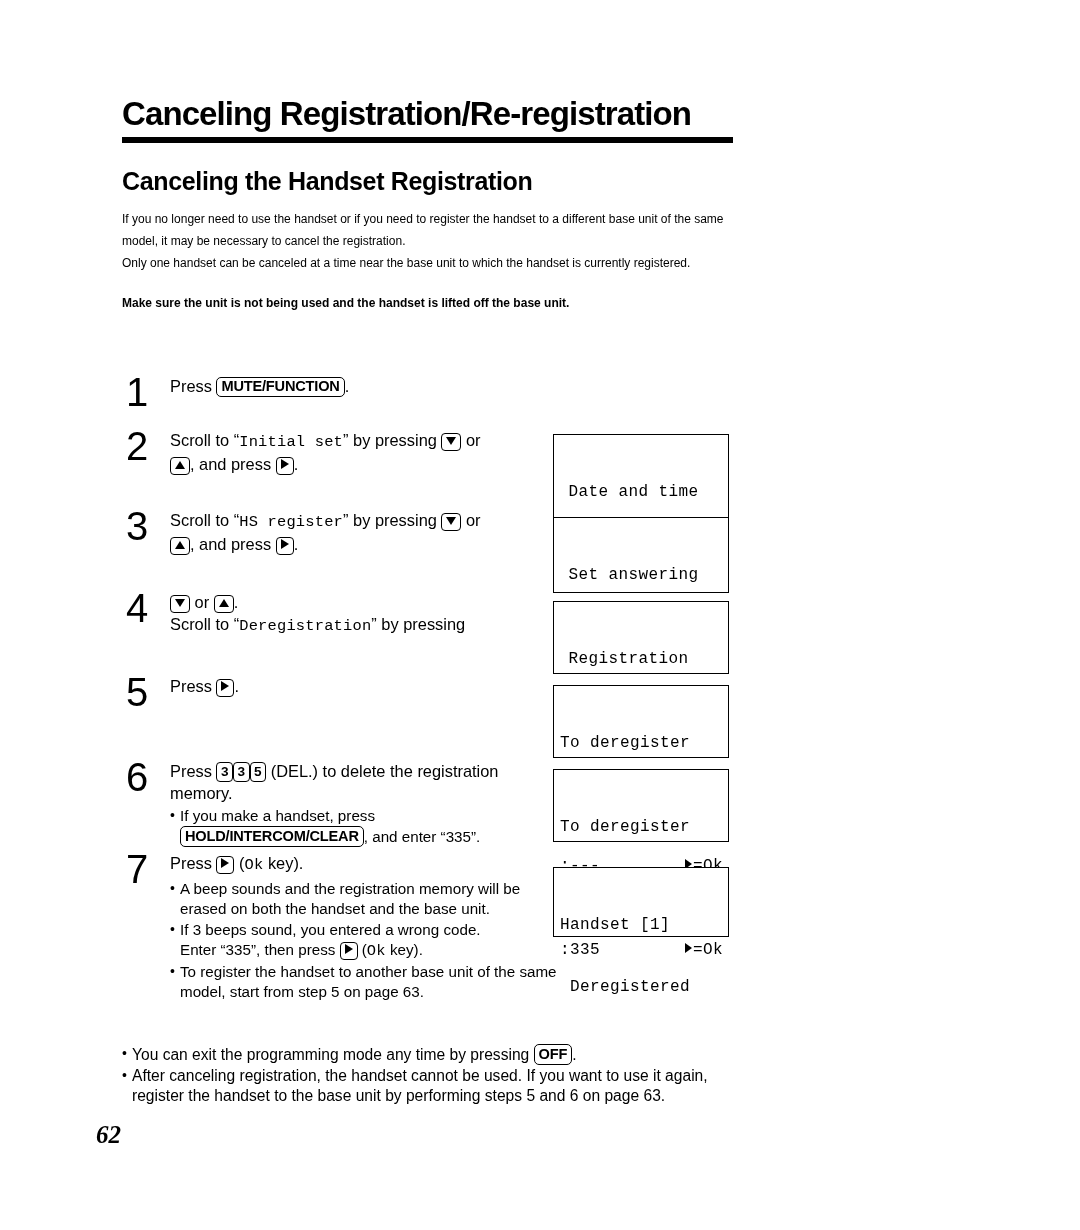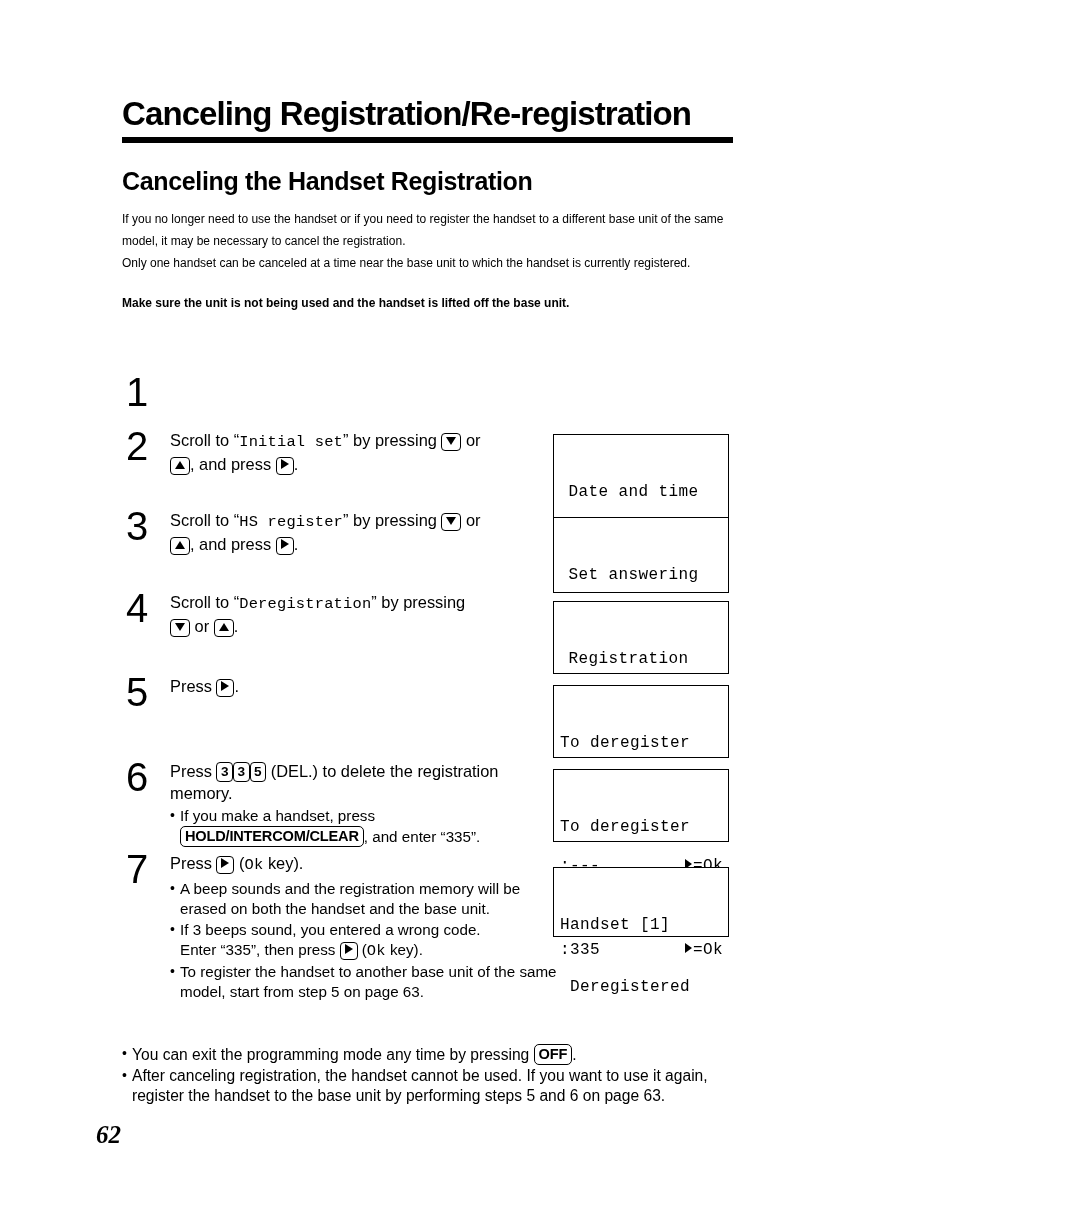--- a/index.html
+++ b/index.html
@@ -257,20 +257,23 @@
   <div class="intro">
     <p>If you no longer need to use the handset or if you need to register the handset to a different base unit of the same model, it may be necessary to cancel the registration.</p>
     <p>Only one handset can be canceled at a time near the base unit to which the handset is currently registered.</p>
     <p class="bold-note">Make sure the unit is not being used and the handset is lifted off the base unit.</p>
   </div>
 
   <div class="steps">
 
     <div class="step" style="height:54px;">
       <div class="step-num">1</div>
+      <div class="step-body">
+        <p><span>Press </span><span class="keycap">MUTE/FUNCTION</span><span>.</span></p>
+      </div>
     </div>
 
     <div class="step" style="height:80px;">
       <div class="step-num">2</div>
       <div class="step-body">
         <p><span>Scroll to “</span><span class="mono">Initial set</span><span>” by pressing </span><span class="keycap arrow"><span class="arrow-glyph arrow-down"></span></span><span> or</span></p>
         <p><span class="keycap arrow"><span class="arrow-glyph arrow-up"></span></span><span>, and press </span><span class="keycap arrow"><span class="arrow-glyph arrow-right"></span></span><span>.</span></p>
       </div>
     </div>
 
@@ -278,22 +281,22 @@
       <div class="step-num">3</div>
       <div class="step-body">
         <p><span>Scroll to “</span><span class="mono">HS register</span><span>” by pressing </span><span class="keycap arrow"><span class="arrow-glyph arrow-down"></span></span><span> or</span></p>
         <p><span class="keycap arrow"><span class="arrow-glyph arrow-up"></span></span><span>, and press </span><span class="keycap arrow"><span class="arrow-glyph arrow-right"></span></span><span>.</span></p>
       </div>
     </div>
 
     <div class="step" style="height:84px;">
       <div class="step-num">4</div>
       <div class="step-body">
+        <p><span class="keycap arrow"><span class="arrow-glyph arrow-down"></span></span><span> or </span><span class="keycap arrow"><span class="arrow-glyph arrow-up"></span></span><span>.</span></p>
         <p><span>Scroll to “</span><span class="mono">Deregistration</span><span>” by pressing</span></p>
-        <p><span class="keycap arrow"><span class="arrow-glyph arrow-down"></span></span><span> or </span><span class="keycap arrow"><span class="arrow-glyph arrow-up"></span></span><span>.</span></p>
       </div>
     </div>
 
     <div class="step" style="height:85px;">
       <div class="step-num">5</div>
       <div class="step-body">
         <p><span>Press </span><span class="keycap arrow"><span class="arrow-glyph arrow-right"></span></span><span>.</span></p>
       </div>
     </div>
 

